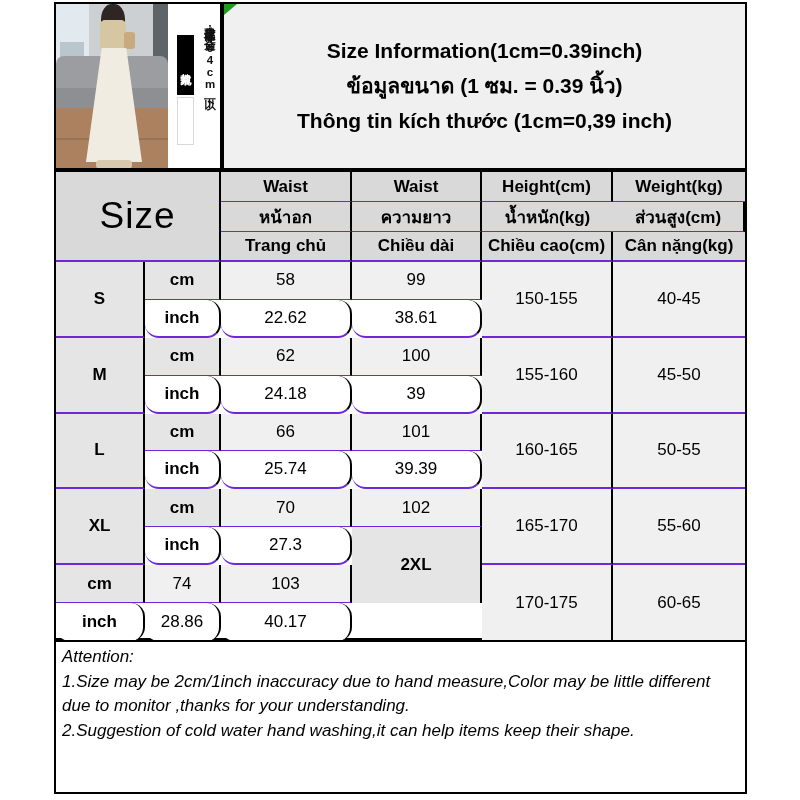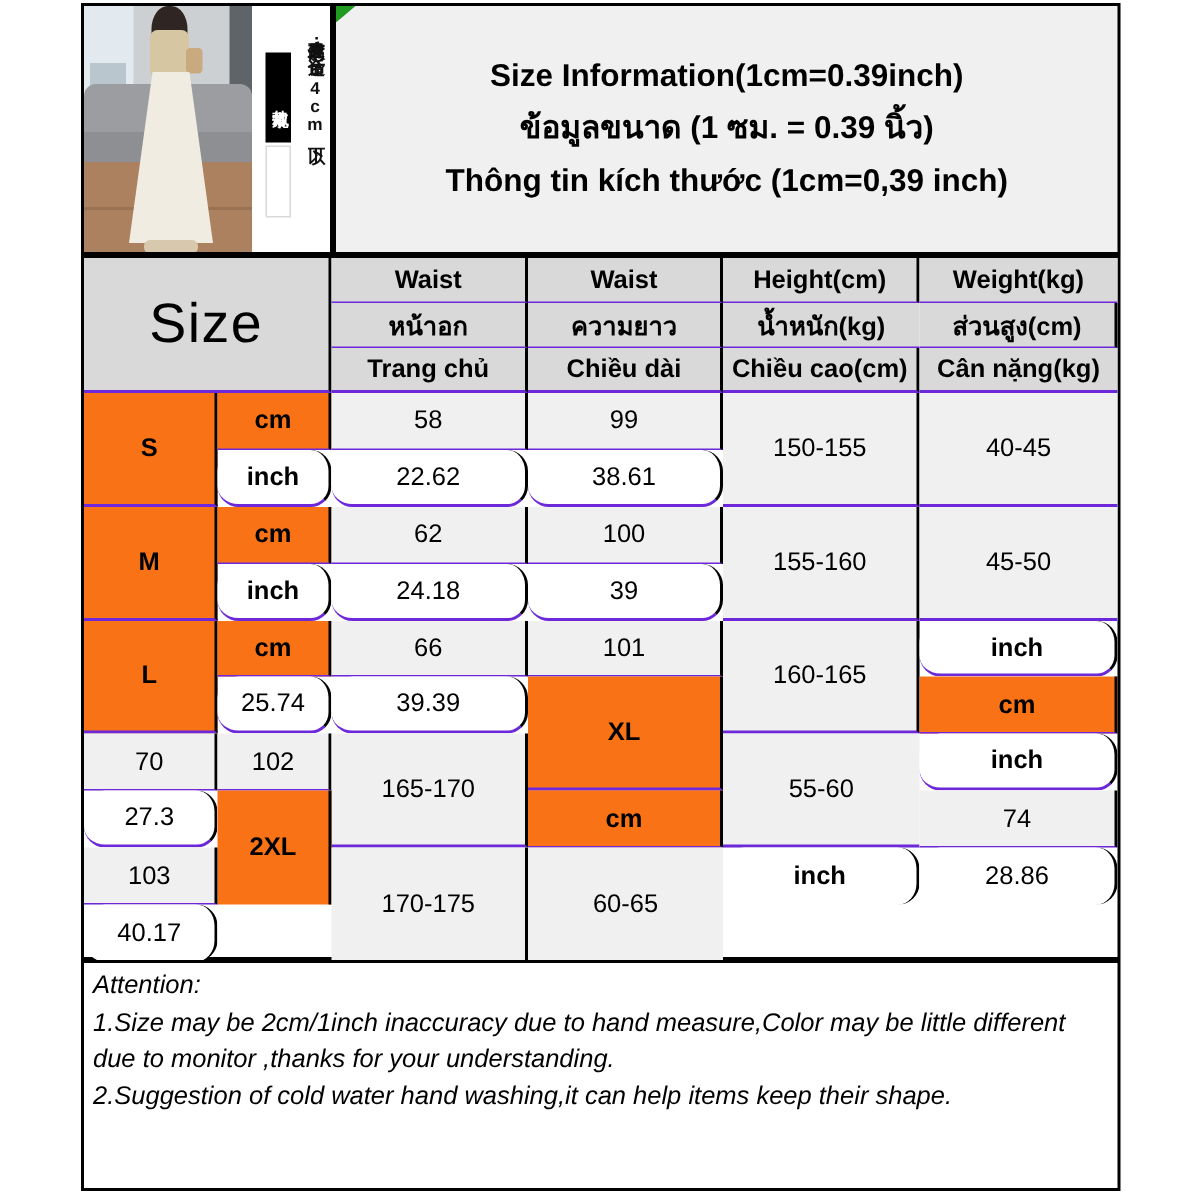--- a/index.html
+++ b/index.html
@@ -64,21 +64,21 @@
   }
   .cell {
     display:flex; align-items:center; justify-content:center;
     border-right:2px solid #000; border-bottom:2px solid #6d28d9;
     font-size:17px; overflow:hidden; white-space:nowrap;
   }
   .cell.bb1 { border-bottom-width:1px; }
   .cell.bb0 { border-bottom:none; }
   .cell.br0 { border-right:none; }
   .hdr { background:#d9d9d9; font-weight:bold; }
-  .gray { background:#f97316; }
+  .gray { background:#e5e5e5; }
   .lite { background:#f0f0f0; }
   .white { background:#ffffff;border-radius:14px; }
   .bold { font-weight:bold; }
   .size-head { grid-column:1 / 3; grid-row:1 / 4; font-size:37px; font-weight:normal; letter-spacing:1px; }
   .span2 { grid-row:span 2; }
 
   
   .attention {
     position:absolute; left:54px; top:640px; width:693px; height:154px;
     border:2px solid #000; background:#fff;
@@ -156,20 +156,21 @@
     <div class="cell lite span2 br0">45-50</div>
     <div class="cell white bold">inch</div>
     <div class="cell white">24.18</div>
     <div class="cell white">39</div>
 
     <div class="cell gray bold span2">L</div>
     <div class="cell gray bold bb1">cm</div>
     <div class="cell lite bb1">66</div>
     <div class="cell lite bb1">101</div>
     <div class="cell lite span2">160-165</div>
+    <div class="cell lite span2 br0">50-55</div>
     <div class="cell white bold">inch</div>
     <div class="cell white">25.74</div>
     <div class="cell white">39.39</div>
 
     <div class="cell gray bold span2">XL</div>
     <div class="cell gray bold bb1">cm</div>
     <div class="cell lite bb1">70</div>
     <div class="cell lite bb1">102</div>
     <div class="cell lite span2">165-170</div>
     <div class="cell lite span2 br0">55-60</div>

